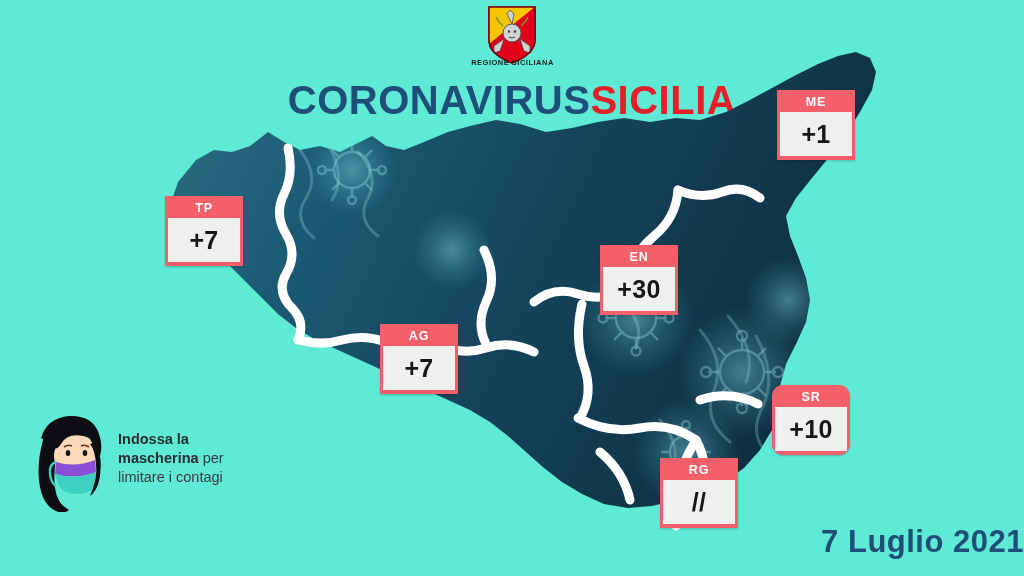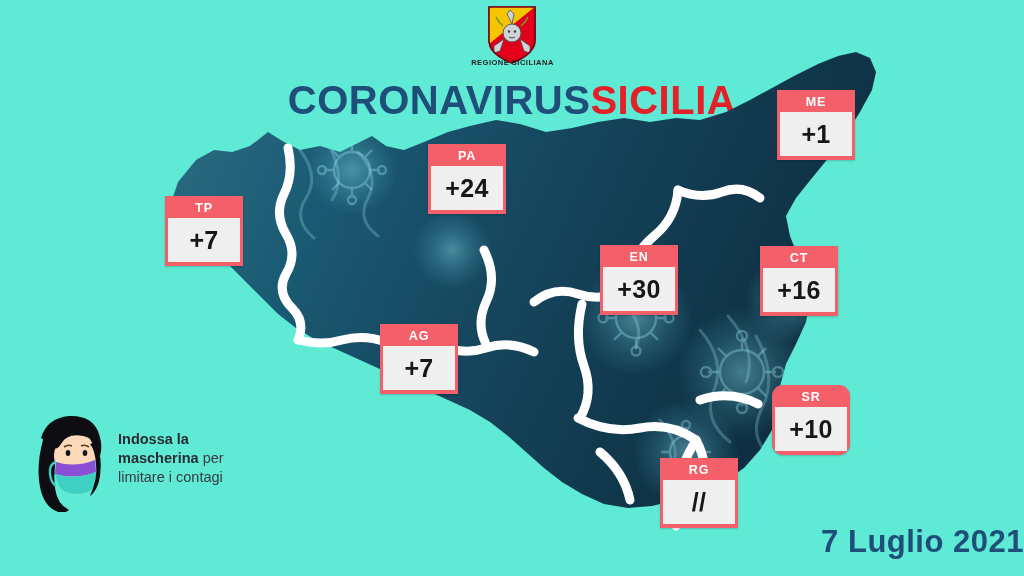--- a/index.html
+++ b/index.html
@@ -296,39 +296,31 @@
         <path d="M700,400 q30,-10 58,4"></path>
       </g>
     </svg>
   </div>
 
   <div class="prov" style="left:165px; top:196px;">
     <div class="prov-code">TP</div>
     <div class="prov-val">+7</div>
   </div>
 
-  <div class="prov" style="left:428px; top:144px;">
-    <div class="prov-code">PA</div>
-    <div class="prov-val">+24</div>
-  </div>
 
   <div class="prov" style="left:777px; top:90px;">
     <div class="prov-code">ME</div>
     <div class="prov-val">+1</div>
   </div>
 
   <div class="prov" style="left:600px; top:245px;">
     <div class="prov-code">EN</div>
     <div class="prov-val">+30</div>
   </div>
 
-  <div class="prov" style="left:760px; top:246px;">
-    <div class="prov-code">CT</div>
-    <div class="prov-val">+16</div>
-  </div>
 
   <div class="prov" style="left:380px; top:324px;">
     <div class="prov-code">AG</div>
     <div class="prov-val">+7</div>
   </div>
 
 
   <div class="prov" style="left:772px; top:385px;border-radius:11px;">
     <div class="prov-code">SR</div>
     <div class="prov-val">+10</div>

